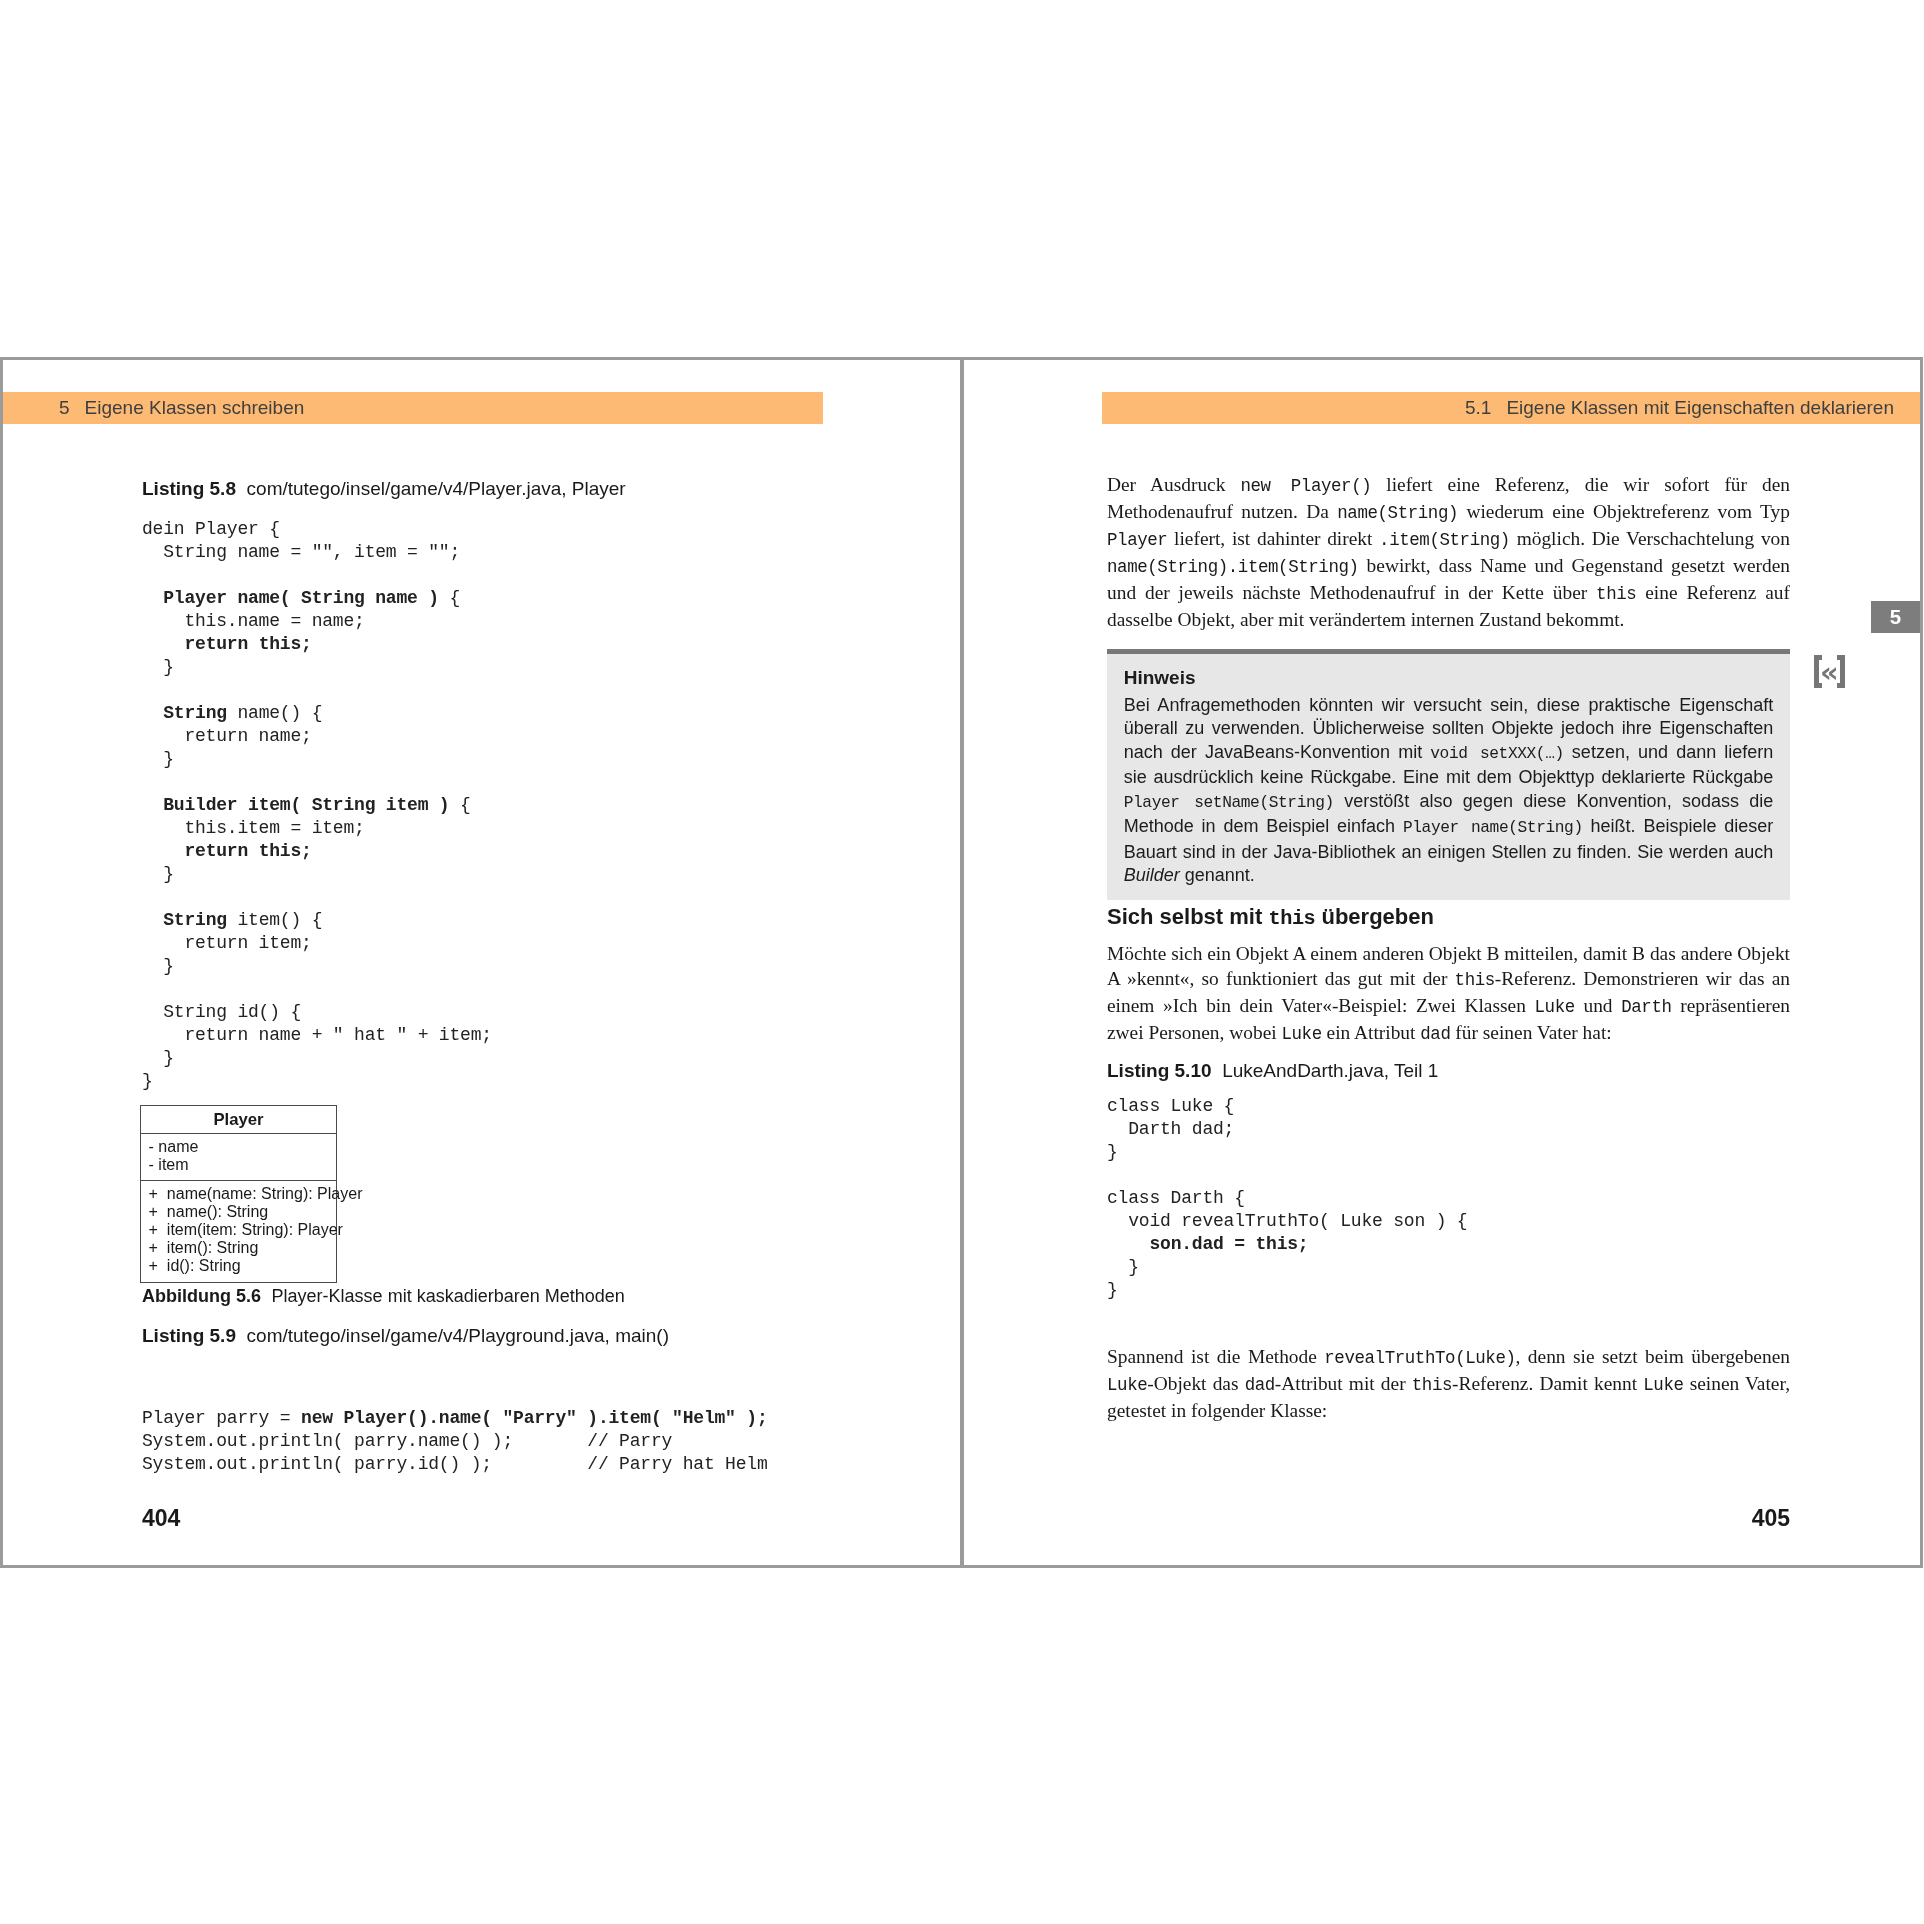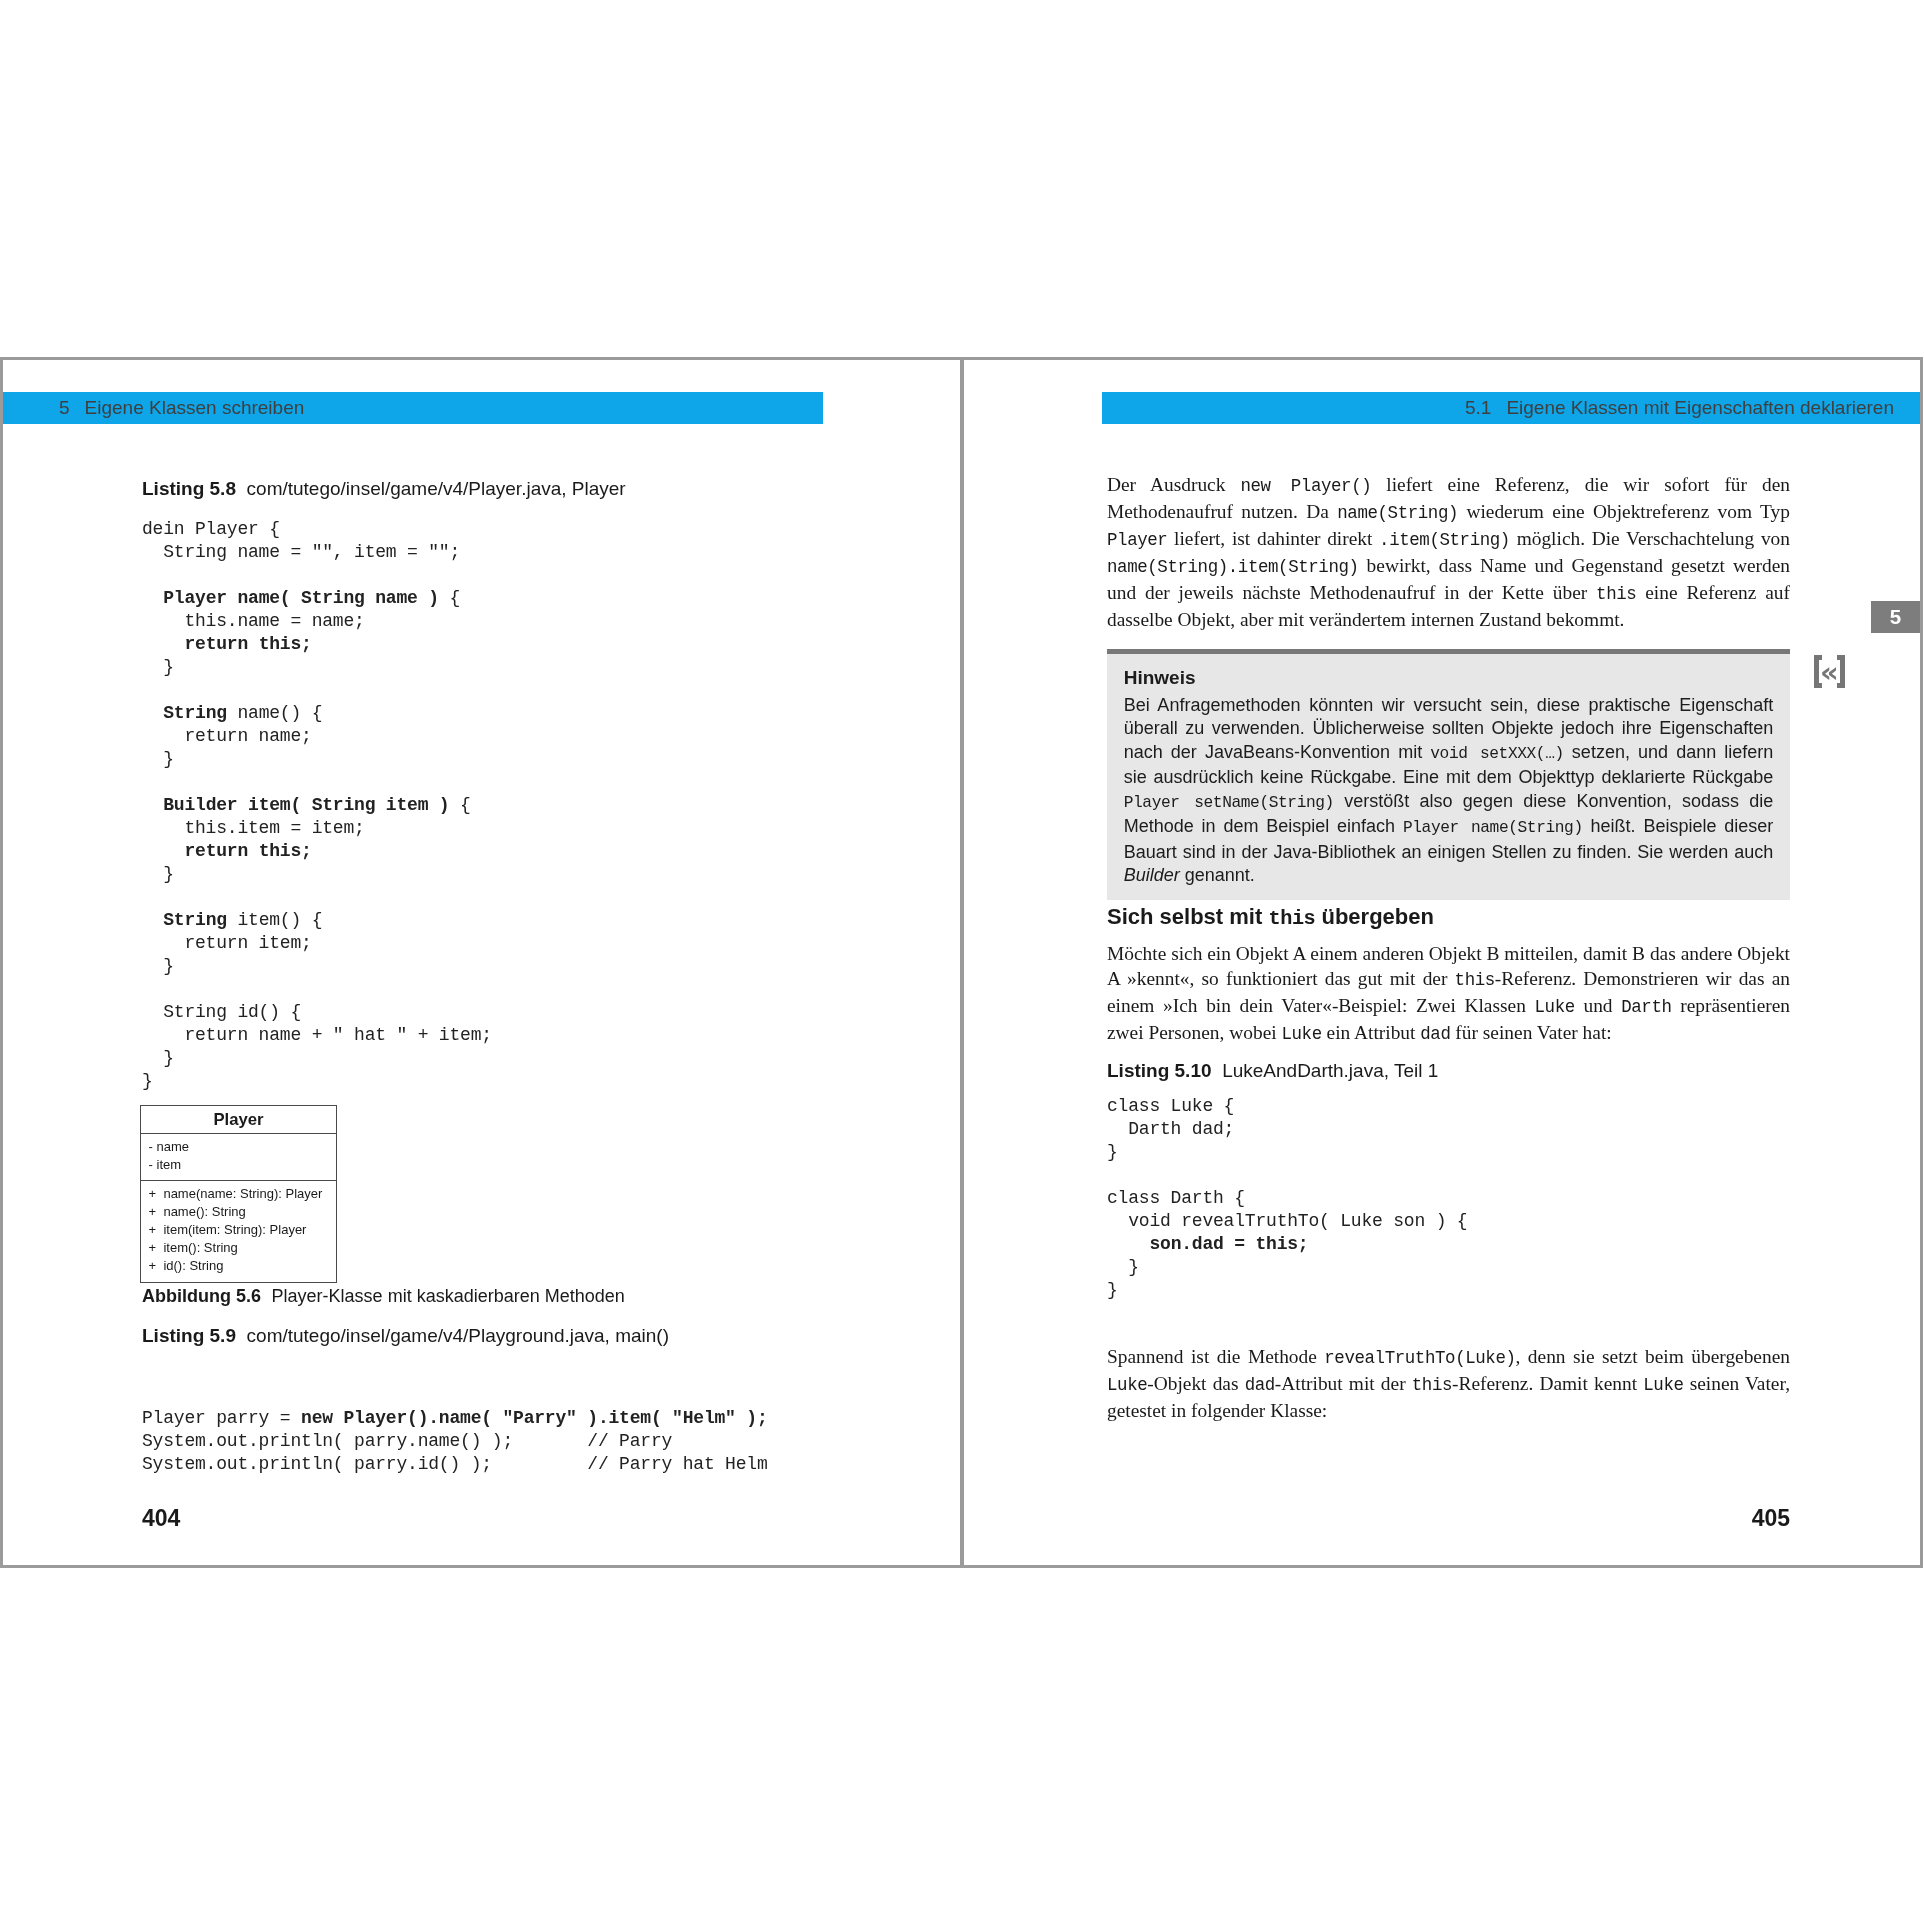--- a/index.html
+++ b/index.html
@@ -20,21 +20,21 @@
   .page-divider {
     position: absolute;
     left: 957px; top: 0; bottom: 0;
     width: 3.8px;
     background: #9b9b9b;
   }
   
   .header-bar {
     position: absolute;
     top: 32px; height: 32px;
-    background: #0ea5e9;
+    background: #fdba74;
     font-family: "Liberation Sans", "DejaVu Sans", sans-serif;
     font-size: 19px; line-height: 32px;
     color: #3f3f3f;
     white-space: nowrap;
   }
   .header-bar.left  { left: 0; width: 820px; padding-left: 56px; box-sizing: border-box; }
   .header-bar.right { right: 0; width: 818px; padding-right: 26px; box-sizing: border-box; text-align: right; }
   .header-num { margin-right: 15px; }
   
   .abs { position: absolute; }
@@ -98,21 +98,21 @@
     background: #ffffff;
     font-family: "Liberation Sans", "DejaVu Sans", sans-serif;
   }
   .uml-title {
     text-align: center; font-weight: bold;
     font-size: 16.7px; line-height: 27px;
     border-bottom: 1.5px solid #4a4a4a;
   }
   .uml-fields { border-bottom: 1.5px solid #4a4a4a; padding: 3.8px 7.6px 6px 7.6px; }
   .uml-methods { padding: 4.6px 7.6px 6.8px 7.6px; }
-  .list-line { white-space: pre; font-size: 13px; line-height: 18px; }
+  .list-line { white-space: pre; font-size: 16px; line-height: 18px; }
   
   .chapter-tab {
     position: absolute;
     top: 241px; right: 0;
     width: 49px; height: 32px;
     background: #7d7d7d;
     color: #ffffff;
     font-family: "Liberation Sans", "DejaVu Sans", sans-serif;
     font-size: 20.5px; font-weight: bold;
     line-height: 32px; text-align: center;

